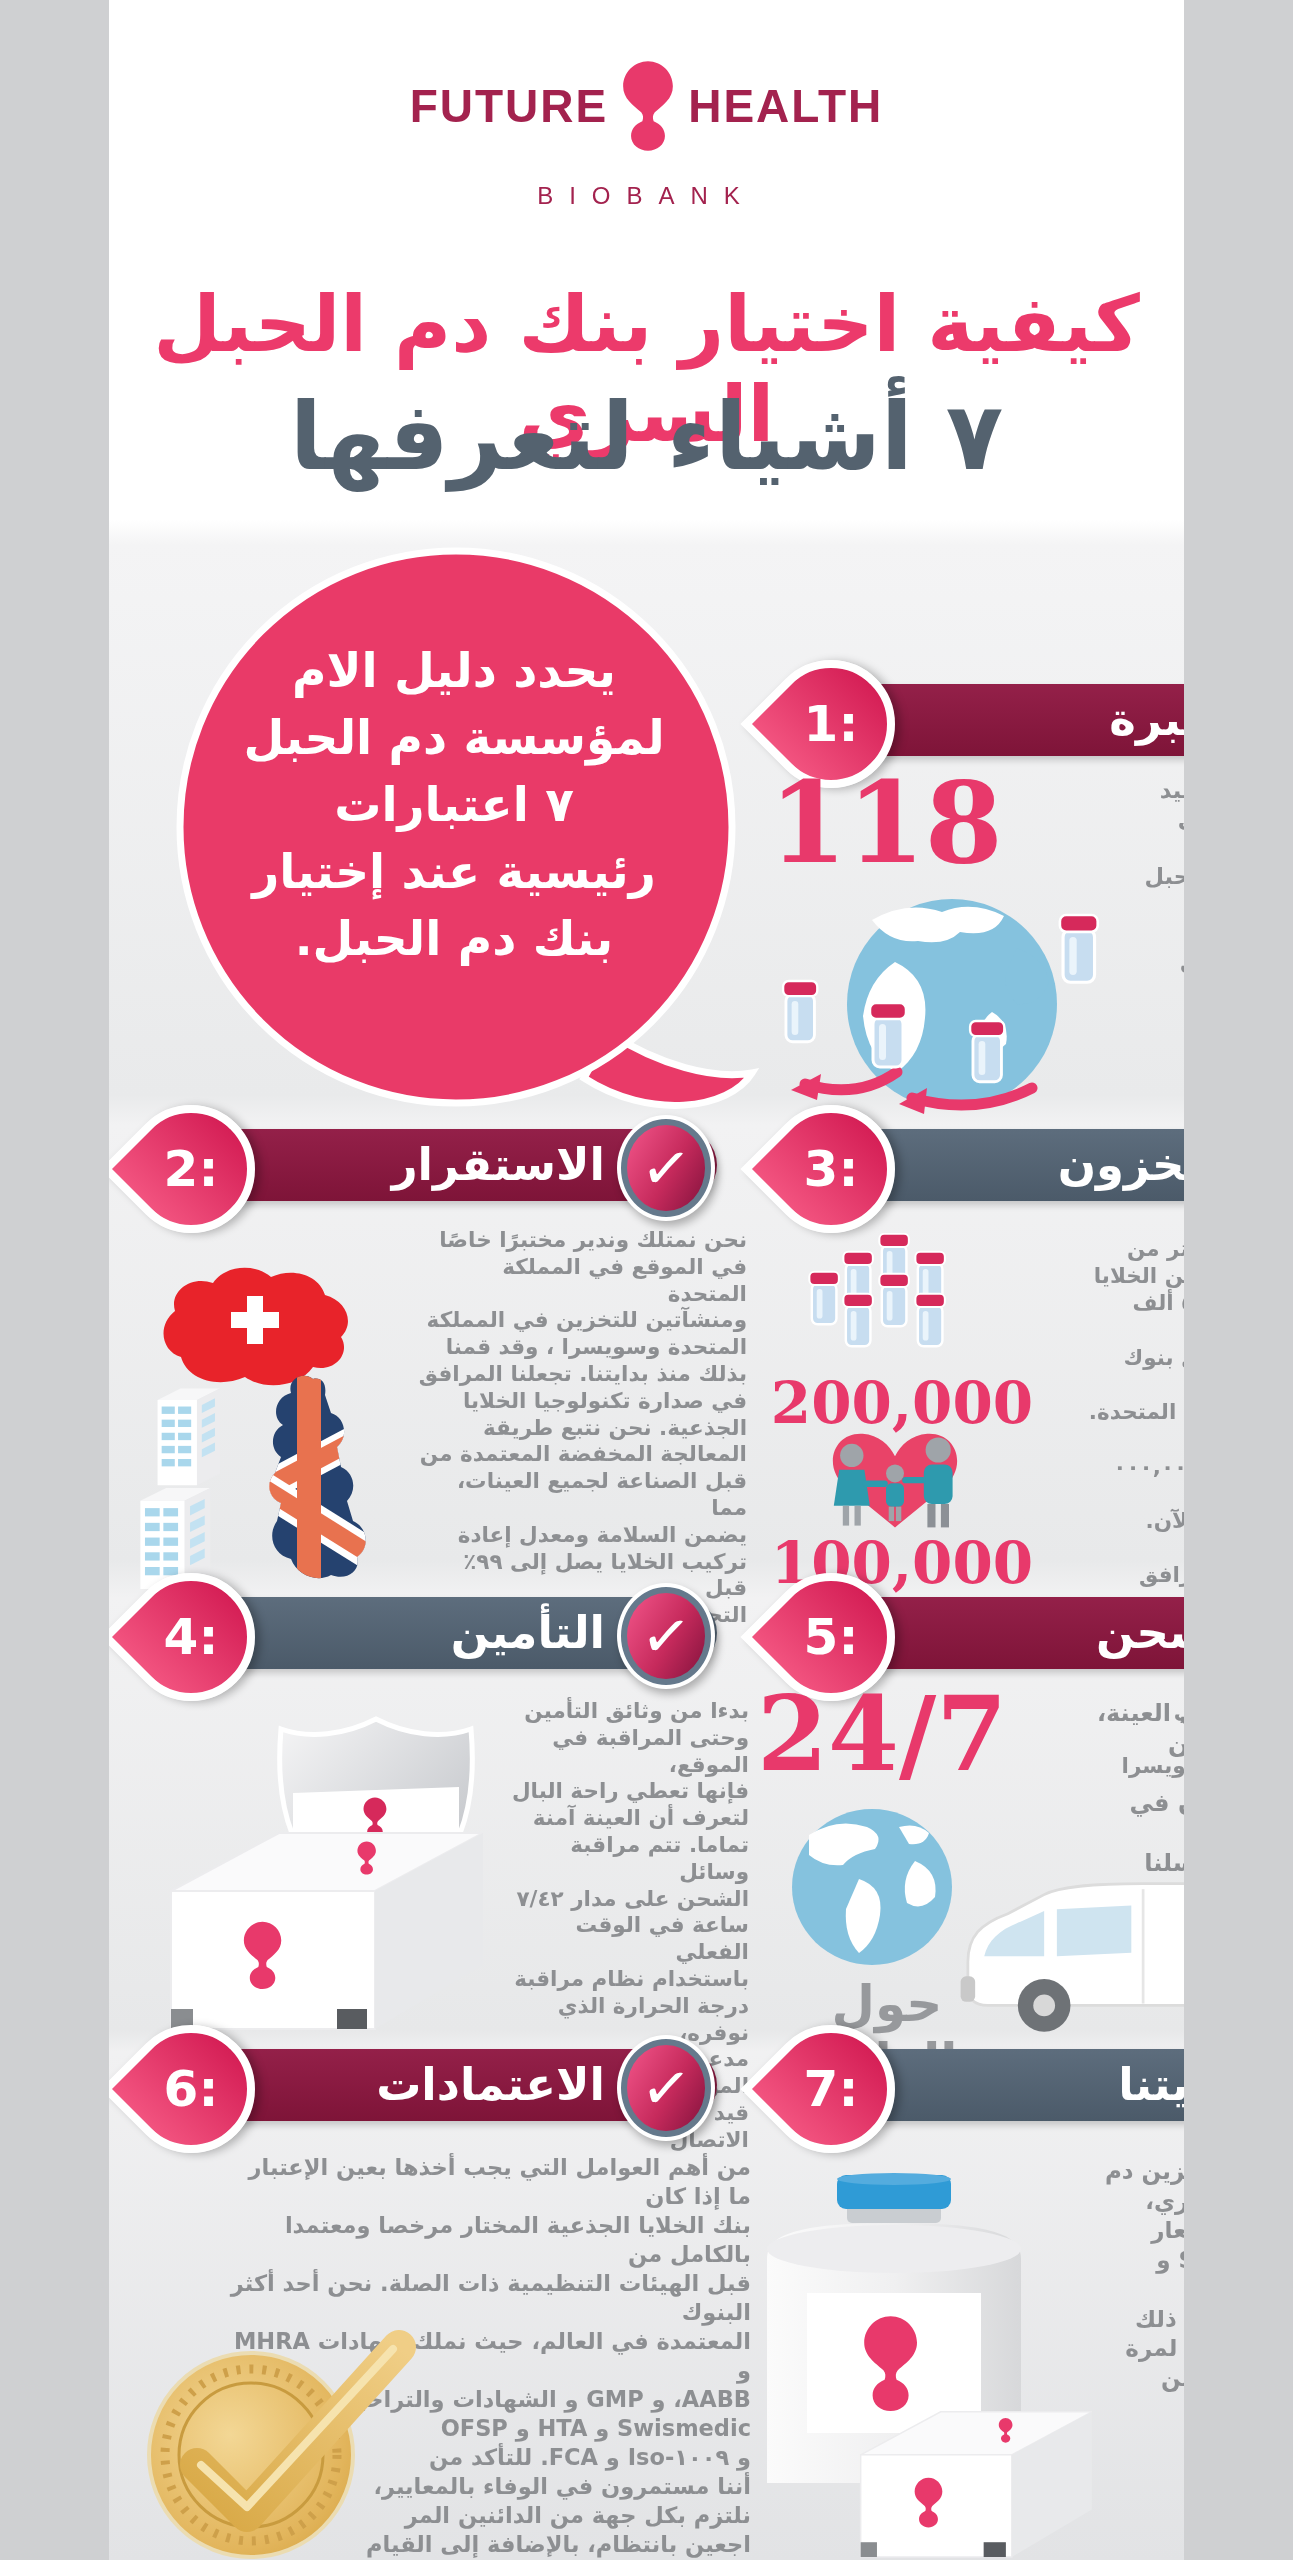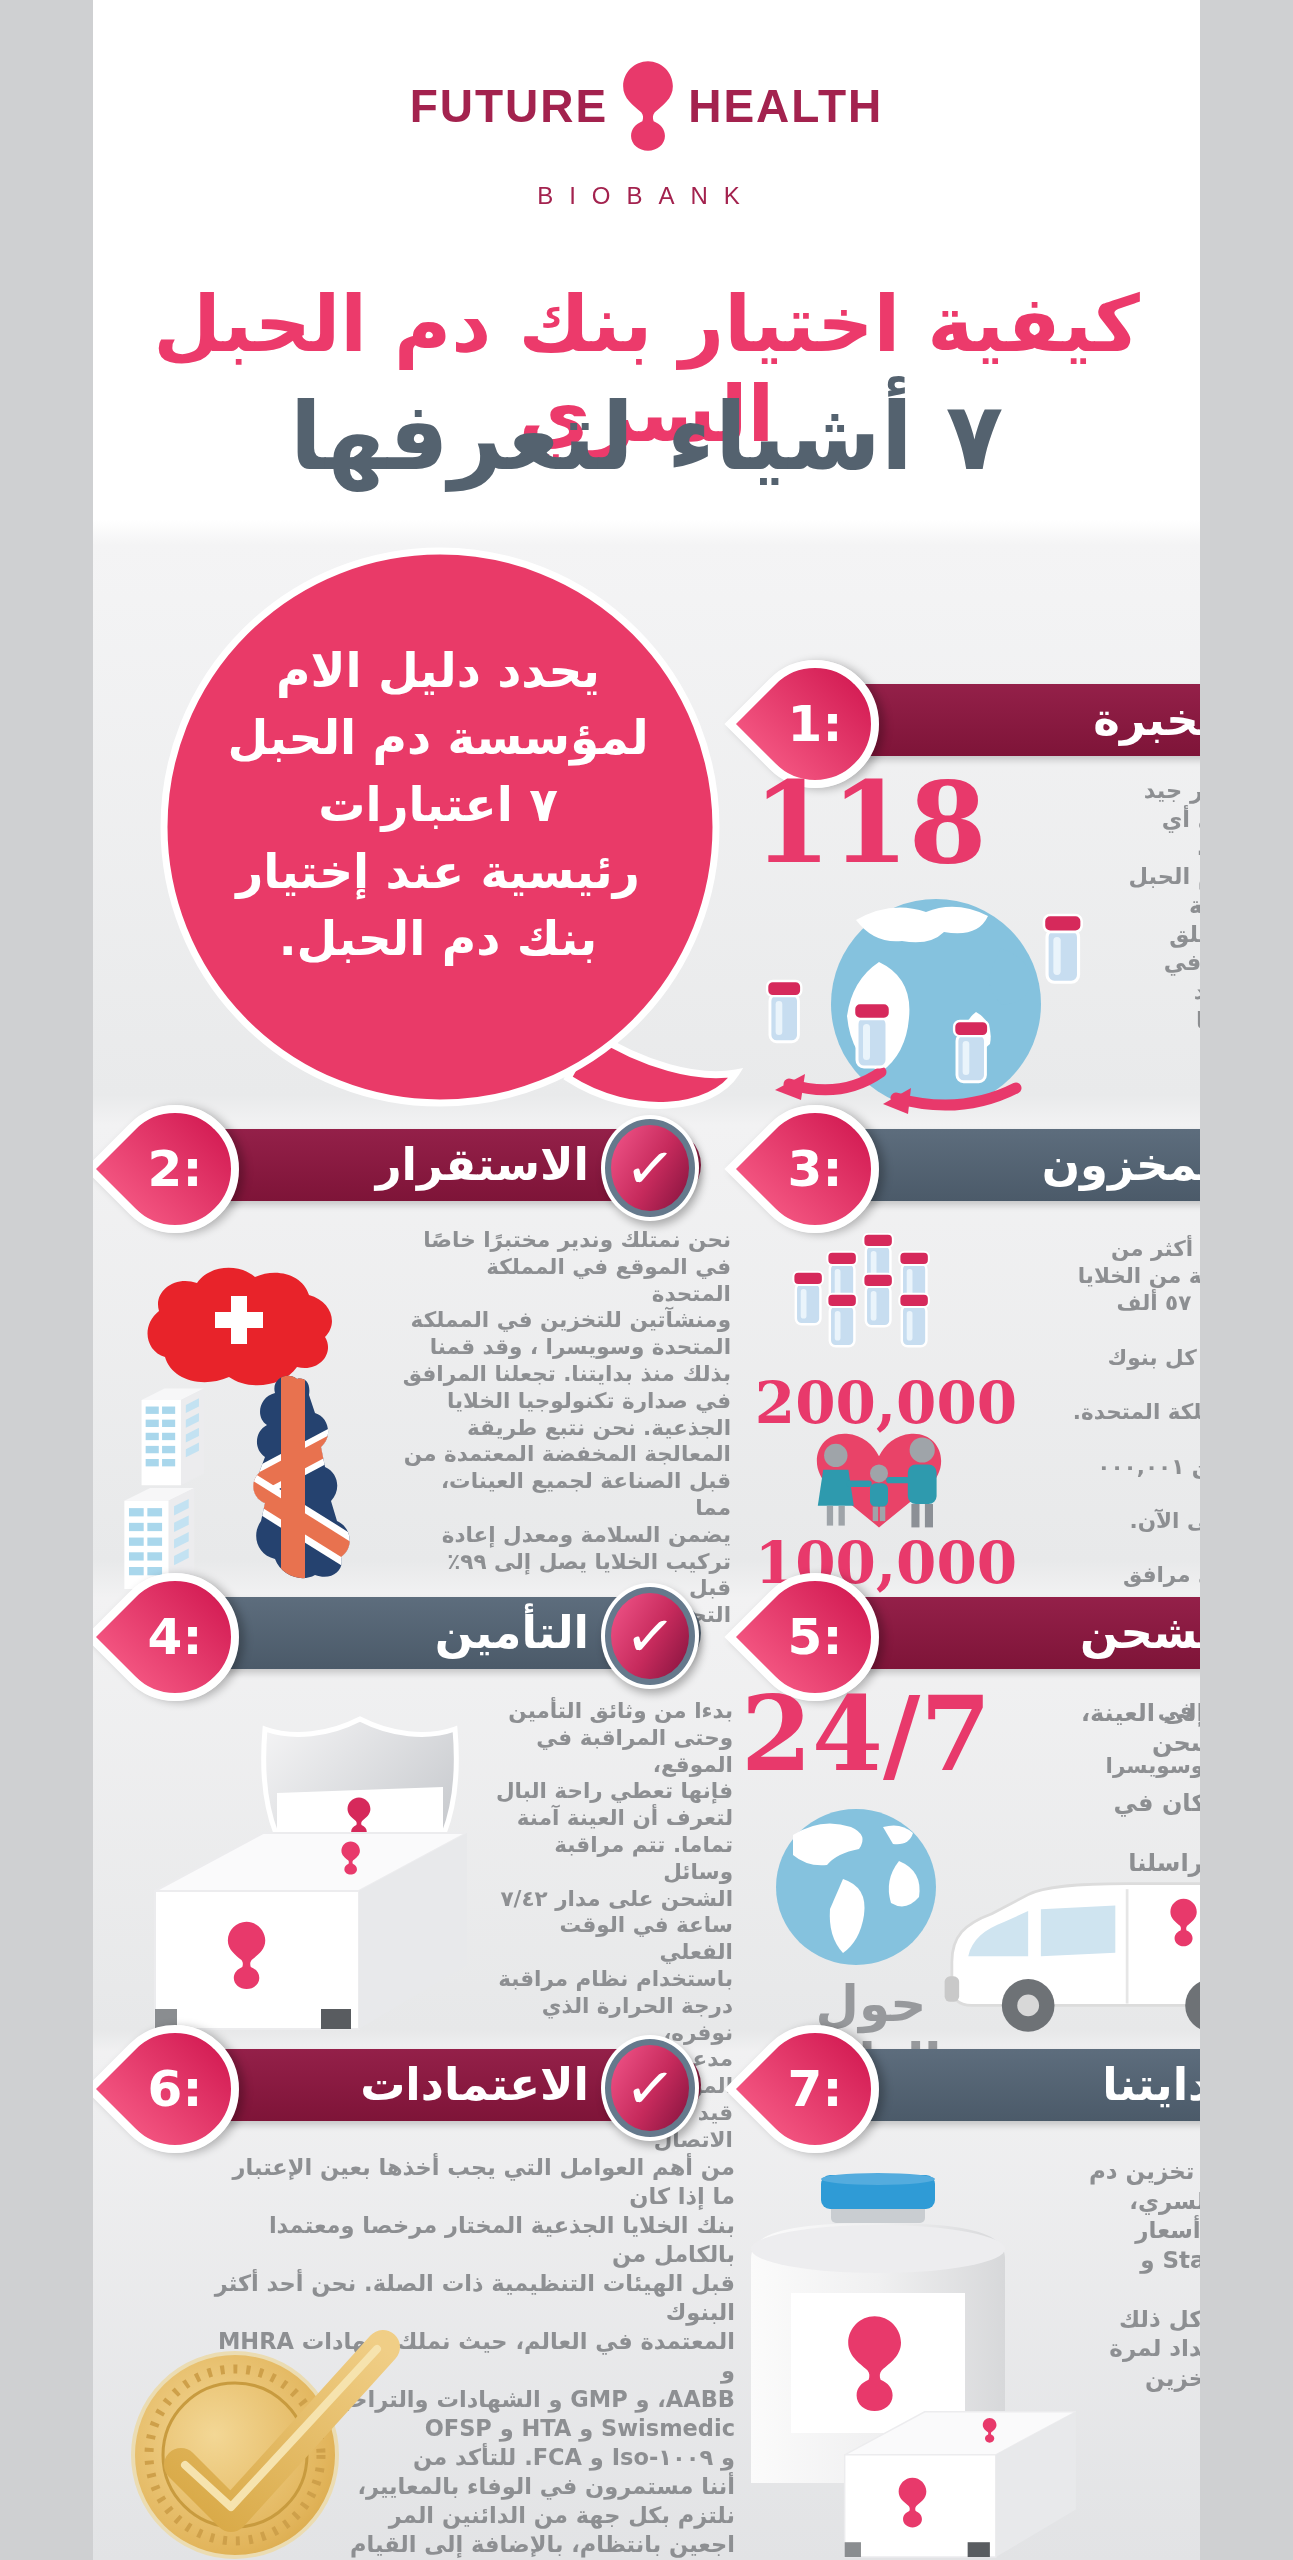--- a/index.html
+++ b/index.html
@@ -1,18 +1,18 @@
 <!DOCTYPE html>
 <html lang="ar"><head>
 <meta charset="utf-8">
 <style>
   html,body{margin:0;padding:0;background:#cfd0d2;}
   #page{position:relative;width:1075px;height:2560px;margin:0 auto;overflow:hidden;
     font-family:"DejaVu Sans",sans-serif;
-    background:linear-gradient(180deg,#ffffff 0px,#ffffff 520px,#f4f4f5 545px,#e9eaeb 1095px,#f2f2f3 1125px,#e8e9ea 1560px,#f2f2f3 1598px,#e7e8e9 2030px,#f1f1f2 2052px,#e2e3e5 2560px);padding-left:32px;}
+    background:linear-gradient(180deg,#ffffff 0px,#ffffff 520px,#f4f4f5 545px,#e9eaeb 1095px,#f2f2f3 1125px,#e8e9ea 1560px,#f2f2f3 1598px,#e7e8e9 2030px,#f1f1f2 2052px,#e2e3e5 2560px);}
   
   .logo{position:absolute;top:48px;left:0;width:100%;text-align:center;}
   .logo-row{display:flex;justify-content:center;align-items:center;gap:14px;}
   .logo-word{font-weight:bold;font-size:46px;letter-spacing:2px;color:#A3224E;font-family:"Liberation Sans",sans-serif;}
   .logo-sub{margin-top:18px;font-size:24px;letter-spacing:16px;color:#A3224E;font-family:"Liberation Sans",sans-serif;}
   
   .title1{position:absolute;top:252px;left:0;width:100%;text-align:center;direction:rtl;
     font-size:78px;font-weight:bold;color:#EC3A6B;margin-top:27px;}
   .title2{position:absolute;top:382px;left:0;width:100%;text-align:center;direction:rtl;
     font-size:94px;font-weight:bold;color:#54626F;}

